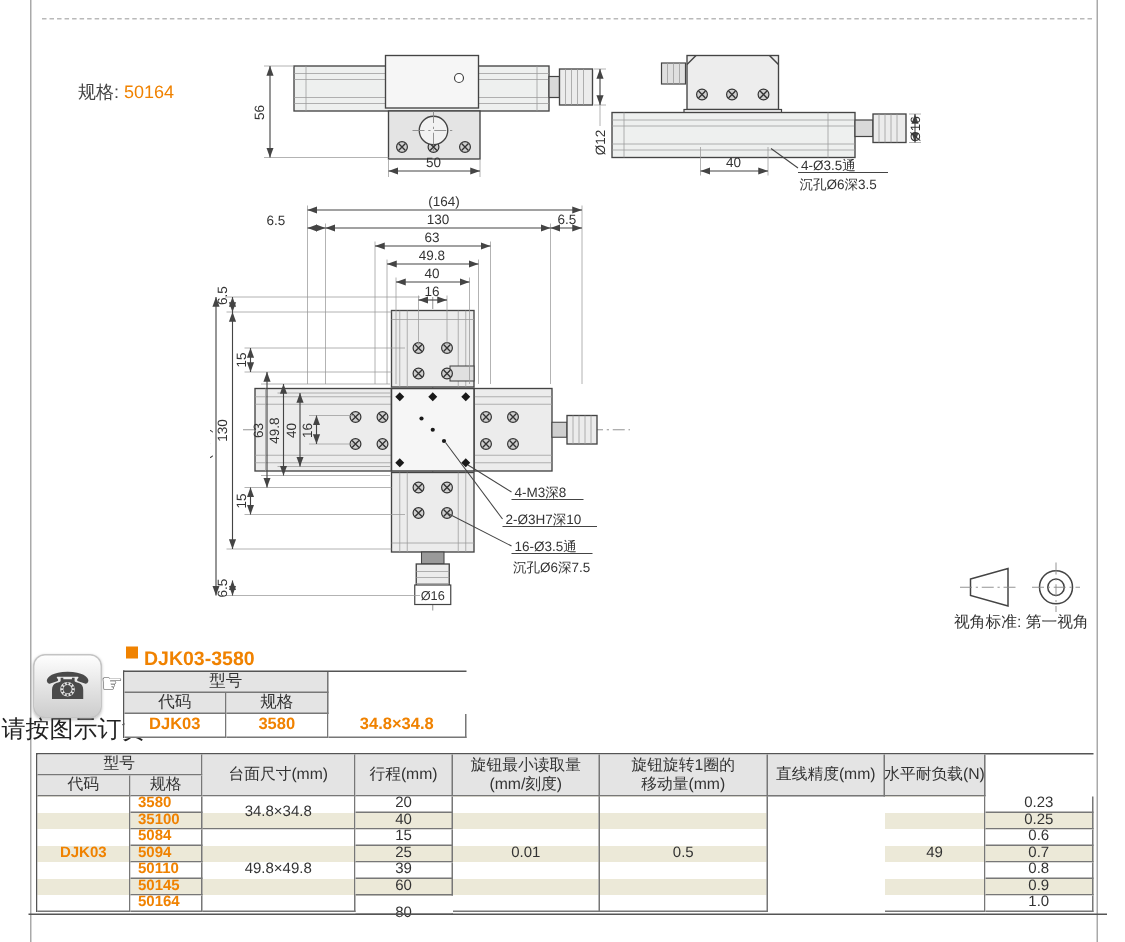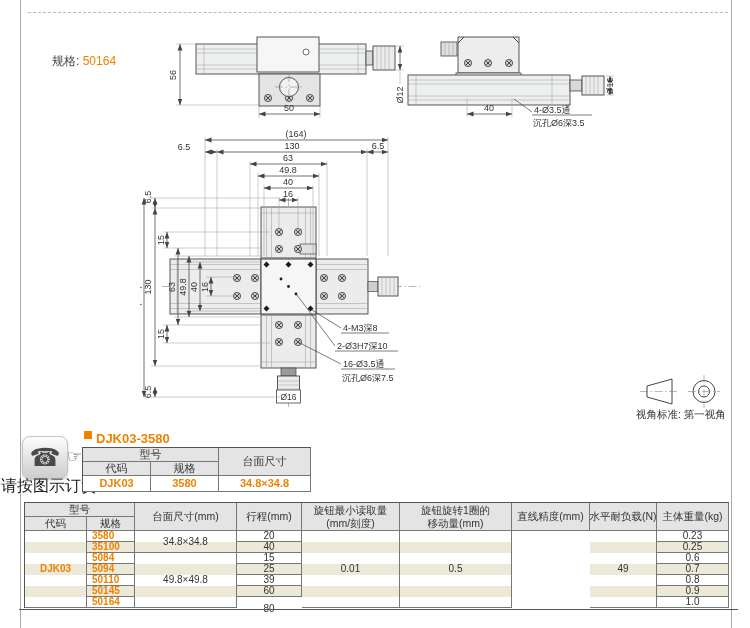--- a/index.html
+++ b/index.html
@@ -252,21 +252,20 @@
   </div>
   <div class="order-caption">请按图示订货</div>
 
   <div class="order-title">
     <span class="sq"></span>
     <span>DJK03-3580</span>
   </div>
 
   <div class="order-grid">
     <div class="cell hd" style="grid-column:1/3;grid-row:1">型号</div>
-    <div class="cell hd" style="grid-column:3;grid-row:1/3">台面尺寸</div>
     <div class="cell hd" style="grid-column:1;grid-row:2">代码</div>
     <div class="cell hd" style="grid-column:2;grid-row:2">规格</div>
     <div class="cell orange" style="grid-column:1;grid-row:3">DJK03</div>
     <div class="cell orange" style="grid-column:2;grid-row:3">3580</div>
     <div class="cell orange" style="grid-column:3;grid-row:3">34.8×34.8</div>
   </div>
 
   <div class="main-grid" id="main-grid">
     <div class="cell hd" style="grid-column:1/3;grid-row:1">型号</div>
     <div class="cell hd" style="grid-column:1;grid-row:2">代码</div>
@@ -276,21 +275,20 @@
     <div class="cell hd h2l" style="grid-column:5;grid-row:1/3">
       <span>旋钮最小读取量</span>
       <span>(mm/刻度)</span>
     </div>
     <div class="cell hd h2l" style="grid-column:6;grid-row:1/3">
       <span>旋钮旋转1圈的</span>
       <span>移动量(mm)</span>
     </div>
     <div class="cell hd" style="grid-column:7;grid-row:1/3">直线精度(mm)</div>
     <div class="cell hd" style="grid-column:8;grid-row:1/3">水平耐负载(N)</div>
-    <div class="cell hd" style="grid-column:9;grid-row:1/3">主体重量(kg)</div>
 
     <div class="cell merged orange" style="grid-column:1;grid-row:3/10">DJK03</div>
     <div class="cell merged" style="grid-column:3;grid-row:3/5">34.8×34.8</div>
     <div class="cell merged" style="grid-column:3;grid-row:5/10">49.8×49.8</div>
     <div class="cell merged" style="grid-column:5;grid-row:3/10">0.01</div>
     <div class="cell merged" style="grid-column:6;grid-row:3/10">0.5</div>
     <div class="cell merged" style="grid-column:8;grid-row:3/10">49</div>
   <div class="cell spec" style="grid-area: 3 / 2;">3580</div>
       <div class="cell" style="grid-area: 3 / 4;">20</div>
       <div class="cell" style="grid-area: 3 / 9;">0.23</div>

